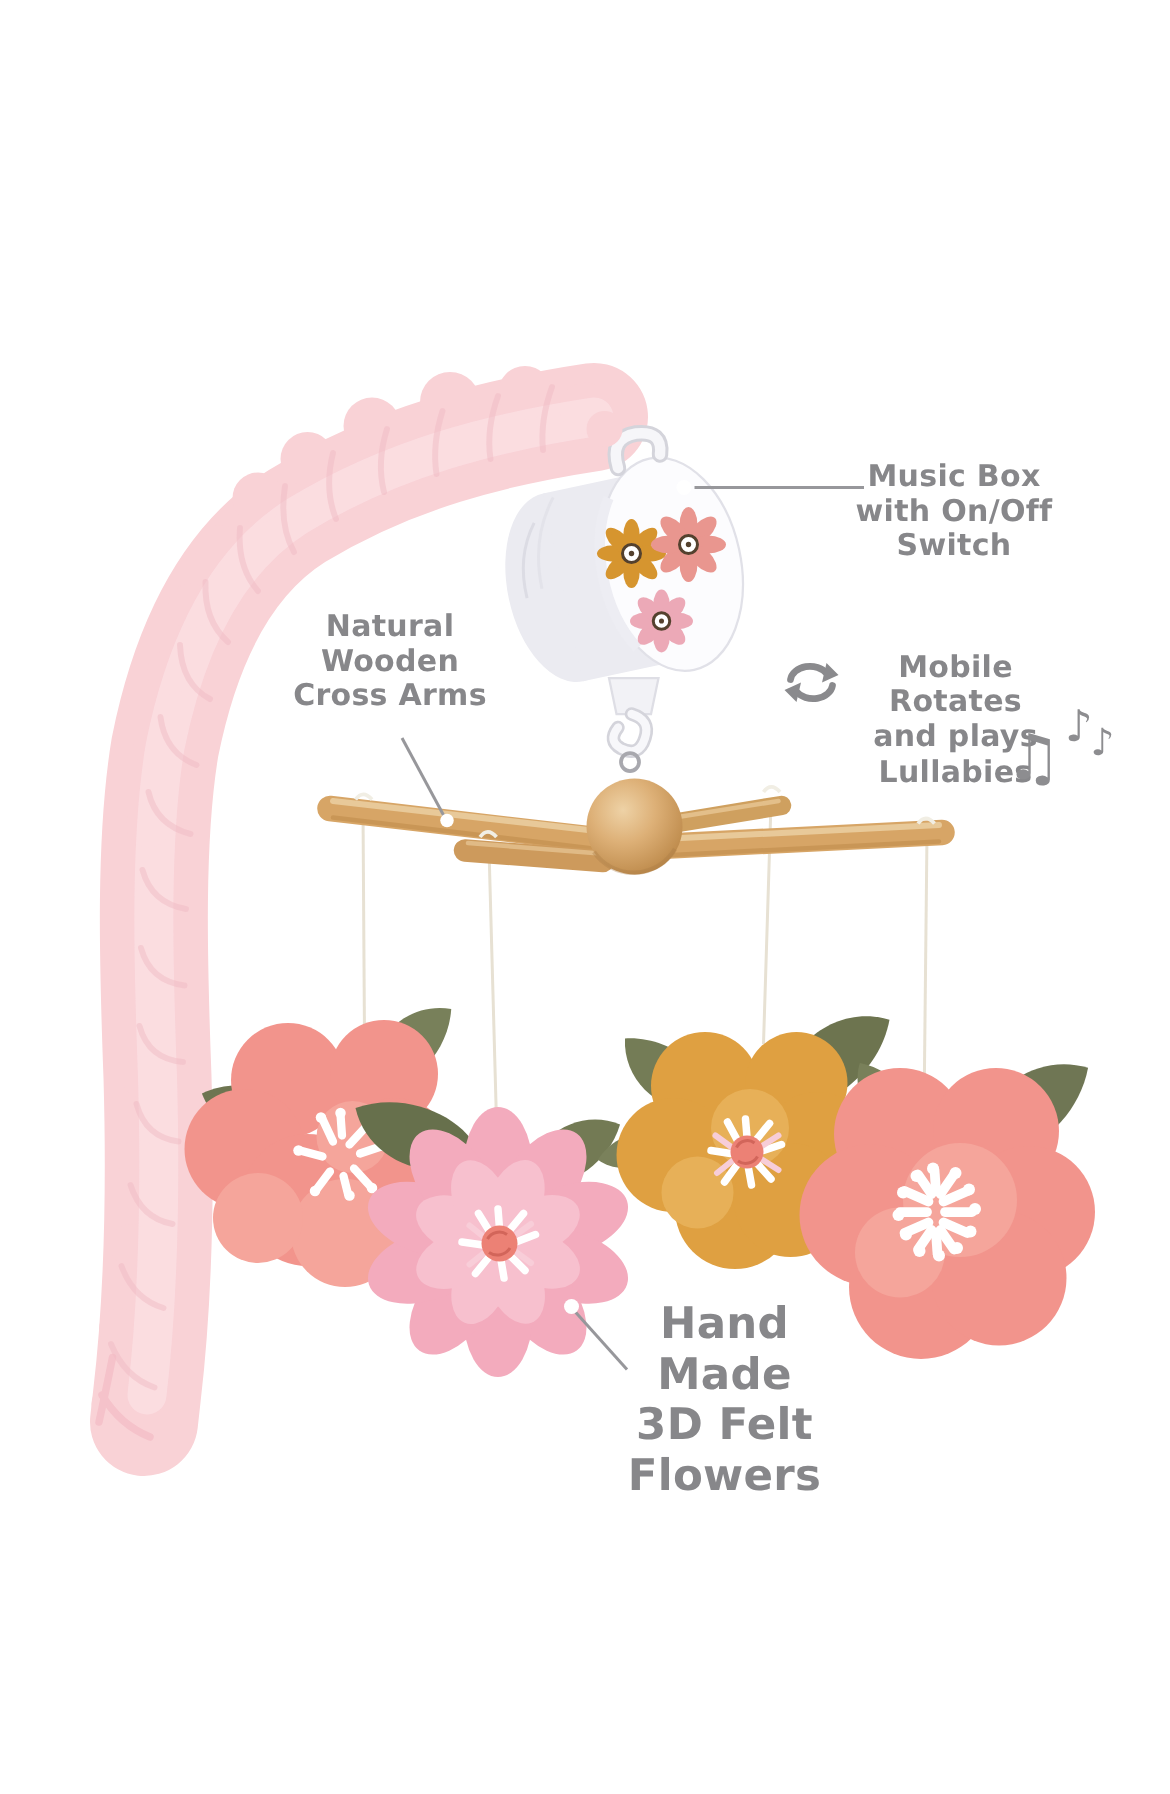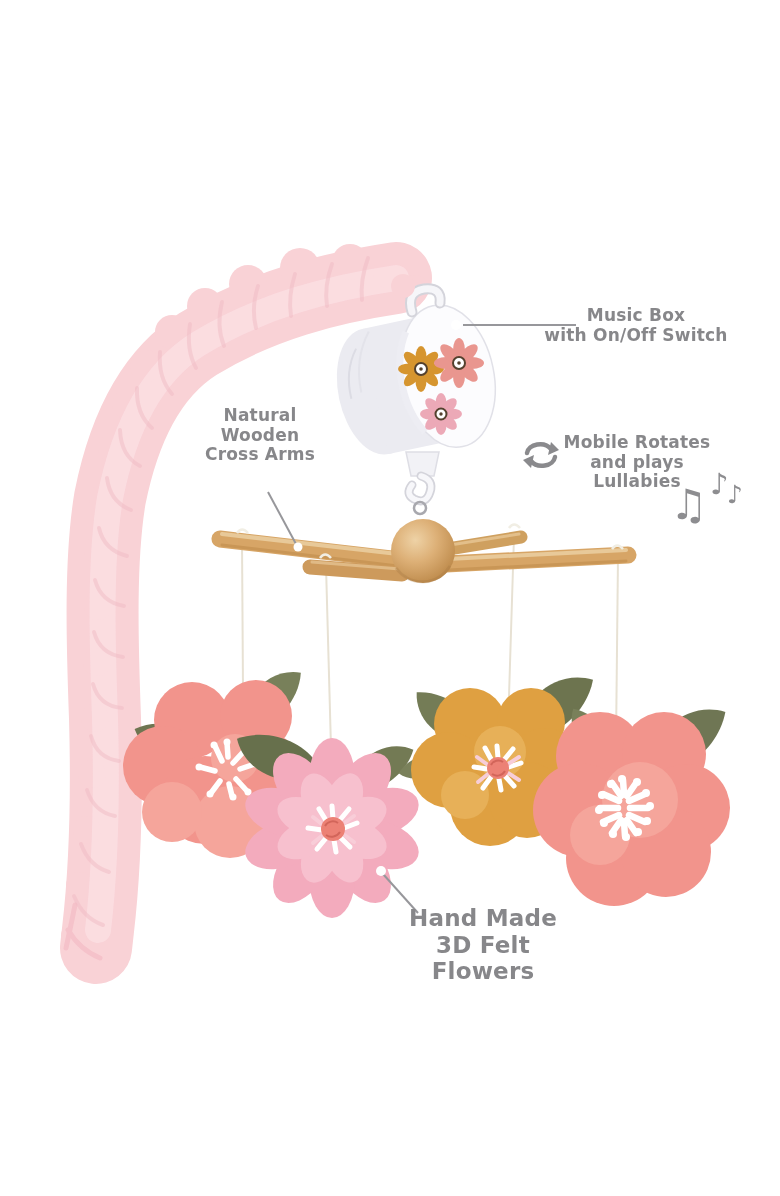--- a/index.html
+++ b/index.html
@@ -10,26 +10,26 @@
   .stage svg { position:absolute; left:0; top:0; }
   .label {
     position:absolute;
     font-family:"DejaVu Sans", sans-serif;
     font-weight:600;
     color:#87878a;
     text-align:center;
     white-space:pre-line;
     line-height:1.16;
     letter-spacing:0.2px;
-    font-size:17px;
+    font-size:20px;
   }
   #music-box-label   { left:540px; top:306px; width:192px; }
   #cross-arms-label  { left:192px; top:406px; width:136px; }
   #rotates-label     { left:556px; top:433px; width:162px; }
-  #felt-flowers-label{ left:398px; top:905px; width:170px; font-size:23px; }
+  #felt-flowers-label{ left:398px; top:866px; width:170px; font-size:29px; }
   #rotate-icon { position:absolute; left:522px; top:440px; width:38px; height:30px; }
   #notes {
     position:absolute; left:670px; top:472px; width:86px; height:62px;
     color:#8d8d90; font-family:"DejaVu Sans", sans-serif;
   }
   #notes span { position:absolute; line-height:1; }
   #notes .n0 { left:0px;  top:12px; font-size:42px; }
   #notes .n1 { left:40px; top:-2px; font-size:29px; }
   #notes .n2 { left:57px; top:10px; font-size:25px; }
 </style>

